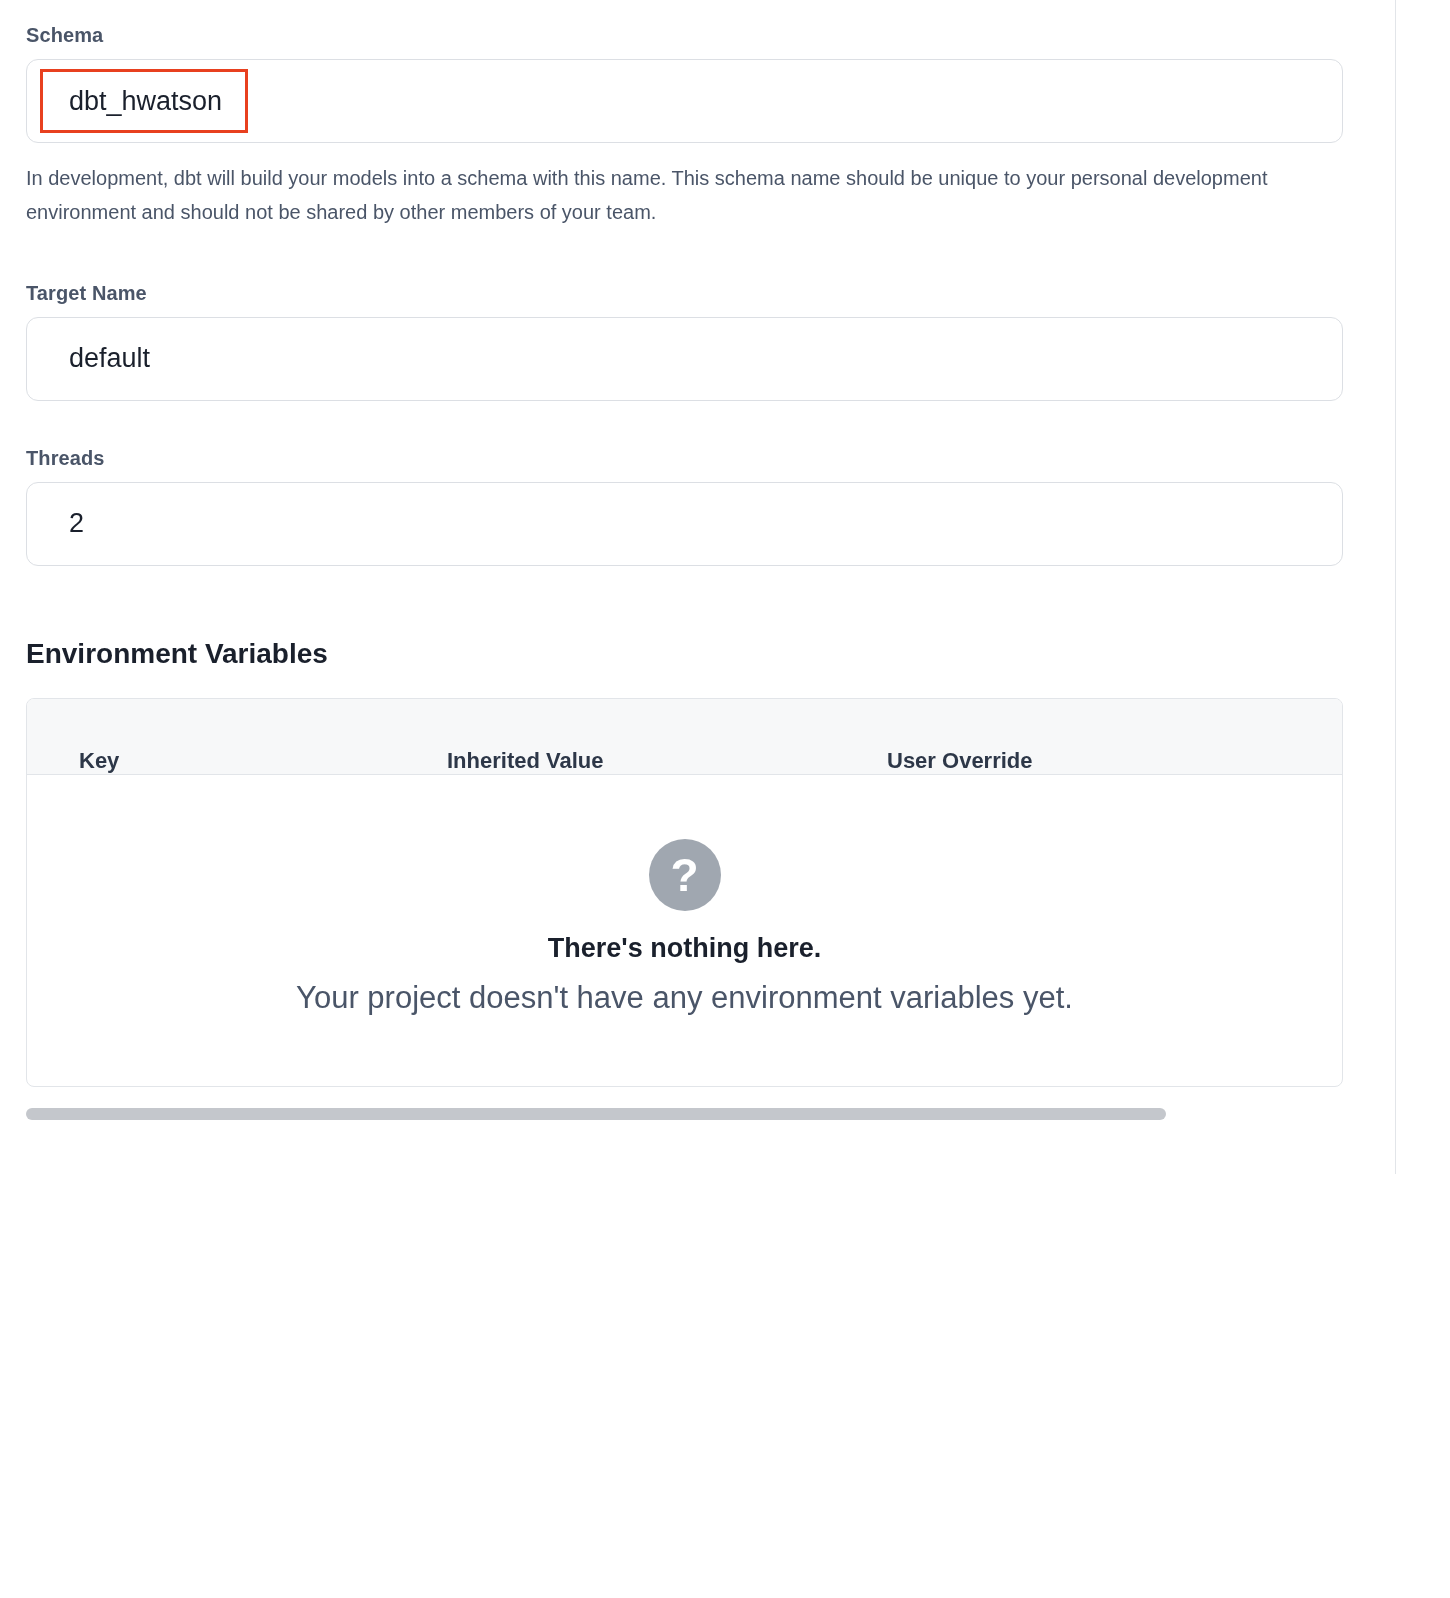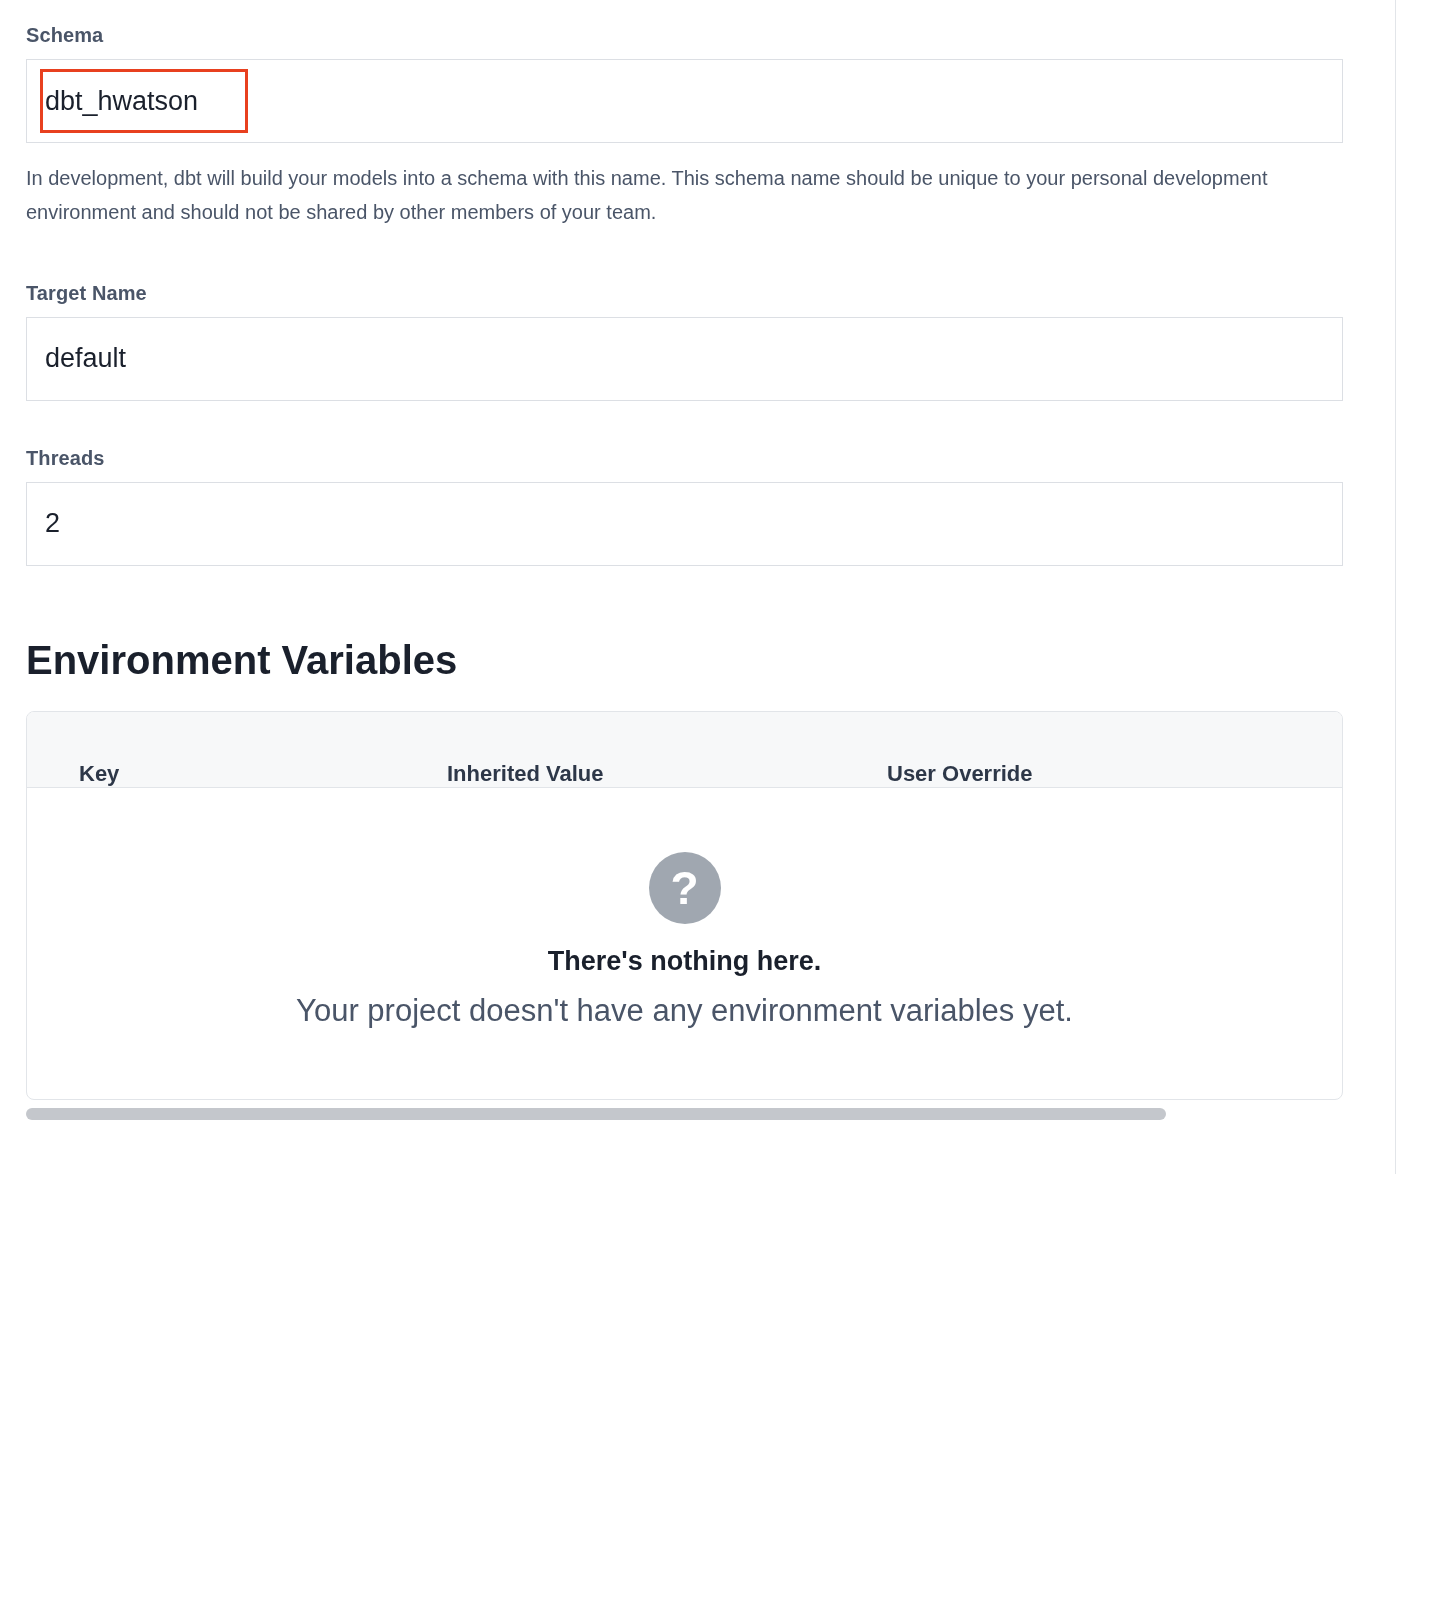--- a/index.html
+++ b/index.html
@@ -33,46 +33,46 @@
     color: #4a5568;
     margin: 0 0 12px 0;
     letter-spacing: 0.1px;
   }
   .label-schema { padding-top: 24px; }
 
   .text-input {
     width: 100%;
     height: 84px;
     border: 1px solid #dcdfe4;
-    border-radius: 0;
+    border-radius: 12px;
     background: #ffffff;
     font-size: 27px;
     color: #1a202c;
-    padding: 0 18px;
+    padding: 0 42px;
     font-family: "Liberation Sans", sans-serif;
     outline: none;
   }
   .red-outline {
     position: absolute;
     border: 3px solid #e8401f;
     pointer-events: none;
     z-index: 5;
   }
   .helper-text {
     font-size: 20px;
     line-height: 1.72;
     color: #4a5568;
     margin: 18px 0 0 0;
     max-width: 1320px;
   }
   .spacer-lg { height: 52px; }
   .spacer-md { height: 46px; }
 
   .section-title {
-    font-size: 40px;
+    font-size: 28px;
     font-weight: bold;
     color: #1a202c;
     margin: 0 0 4px 0;
   }
   .section-desc {
     font-size: 25px;
     line-height: 1.7;
     color: #1a202c;
     margin: 8px 0 0 0;
     max-width: 1330px;

